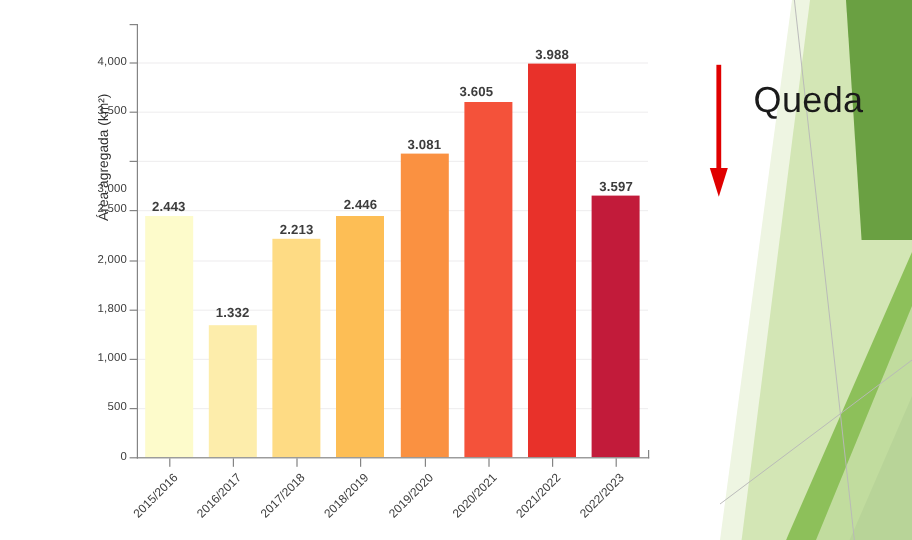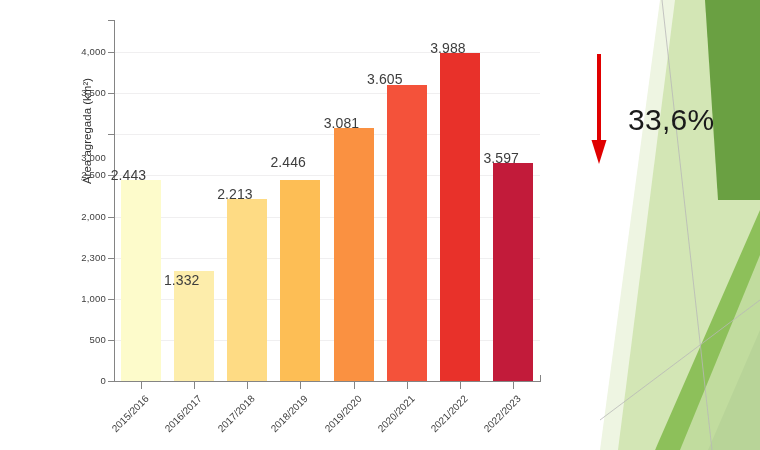--- a/index.html
+++ b/index.html
@@ -106,25 +106,26 @@
     font-size: 11.5px;
     color: #2f2f2f;
     white-space: nowrap;
   }
   .bar {
     position: absolute;
     bottom: 0;
   }
   .bar-value {
     position: absolute;
-    text-align: left;
-    font-size: 14px;
+    text-align: center;
+    font-size: 11px;
     color: #3d3d3d;
     white-space: nowrap;
     letter-spacing: 0.1px;
+    font-weight: bold;
   }
   .xtick {
     position: absolute;
     top: 382px;
     width: 1px;
     height: 7px;
     background: #848484;
   }
   .xtick-label {
     position: absolute;
@@ -211,21 +212,21 @@
     <div class="cap-right"></div>
 
     <div id="yticks">
         <div class="ytick" style="top: 381px;"></div>
         <div class="ytick-label" style="top: 375px; left: 62px; width: 44px;">0</div>
         <div class="ytick" style="top: 339.875px;"></div>
         <div class="ytick-label" style="top: 333.875px; left: 62px; width: 44px;">500</div>
         <div class="ytick" style="top: 298.75px;"></div>
         <div class="ytick-label" style="top: 292.75px; left: 62px; width: 44px;">1,000</div>
         <div class="ytick" style="top: 257.625px;"></div>
-        <div class="ytick-label" style="top: 251.625px; left: 62px; width: 44px;">2,300</div>
+        <div class="ytick-label" style="top: 251.625px; left: 62px; width: 44px;">1,800</div>
         <div class="ytick" style="top: 216.5px;"></div>
         <div class="ytick-label" style="top: 210.5px; left: 62px; width: 44px;">2,000</div>
         <div class="ytick" style="top: 175.375px;"></div>
         <div class="ytick-label" style="top: 169.375px; left: 62px; width: 44px;">2,500</div>
         <div class="ytick" style="top: 134.25px;"></div>
         <div class="ytick-label" style="top: 128.25px; left: 62px; width: 44px; margin-top: 24px;">3,000</div>
         <div class="ytick" style="top: 93.125px;"></div>
         <div class="ytick-label" style="top: 87.125px; left: 62px; width: 44px;">3,500</div>
         <div class="ytick" style="top: 52px;"></div>
         <div class="ytick-label" style="top: 46px; left: 62px; width: 44px;">4,000</div>
@@ -243,31 +244,31 @@
         <div class="xtick-label" style="left: 293.625px; top: 393px; width: 62px;">2019/2020</div>
         <div class="xtick" style="left: 406.875px;"></div>
         <div class="xtick-label" style="left: 346.875px; top: 393px; width: 62px;">2020/2021</div>
         <div class="xtick" style="left: 460.125px;"></div>
         <div class="xtick-label" style="left: 400.125px; top: 393px; width: 62px;">2021/2022</div>
         <div class="xtick" style="left: 513.375px;"></div>
         <div class="xtick-label" style="left: 453.375px; top: 393px; width: 62px;">2022/2023</div>
       </div>
     <div id="valuelabels">
         <div class="bar-value" style="left: 110.625px; width: 60px; top: 167.063px;">2.443</div>
-        <div class="bar-value" style="left: 163.875px; width: 60px; top: 272px;">1.332</div>
+        <div class="bar-value" style="left: 163.875px; width: 60px; top: 255px;">1.332</div>
         <div class="bar-value" style="left: 217.125px; width: 60px; top: 185.981px;">2.213</div>
-        <div class="bar-value" style="left: 270.375px; width: 60px; top: 154px;">2.446</div>
+        <div class="bar-value" style="left: 270.375px; width: 60px; top: 165px;">2.446</div>
         <div class="bar-value" style="left: 323.625px; width: 60px; top: 114.588px;">3.081</div>
         <div class="bar-value" style="left: 367px; width: 60px; top: 71.4887px;">3.605</div>
         <div class="bar-value" style="left: 430.125px; width: 60px; top: 39.987px;">3.988</div>
         <div class="bar-value" style="left: 483.375px; width: 60px; top: 150.12px;">3.597</div>
       </div>
   </div>
 
   <div id="annotation">
     <svg id="arrow" width="36" height="115" viewBox="0 0 36 115">
       <rect x="13" y="2" width="4" height="90" fill="#e00000"></rect>
       <polygon points="7.5,88 22.5,88 15,112" fill="#e00000"></polygon>
     </svg>
-    <div class="annot-text" style="top:50px;">33,6%</div>
+    <div class="annot-text" style="top:14px;">Queda</div>
   </div>
 
 </div>
 
 </body></html>

